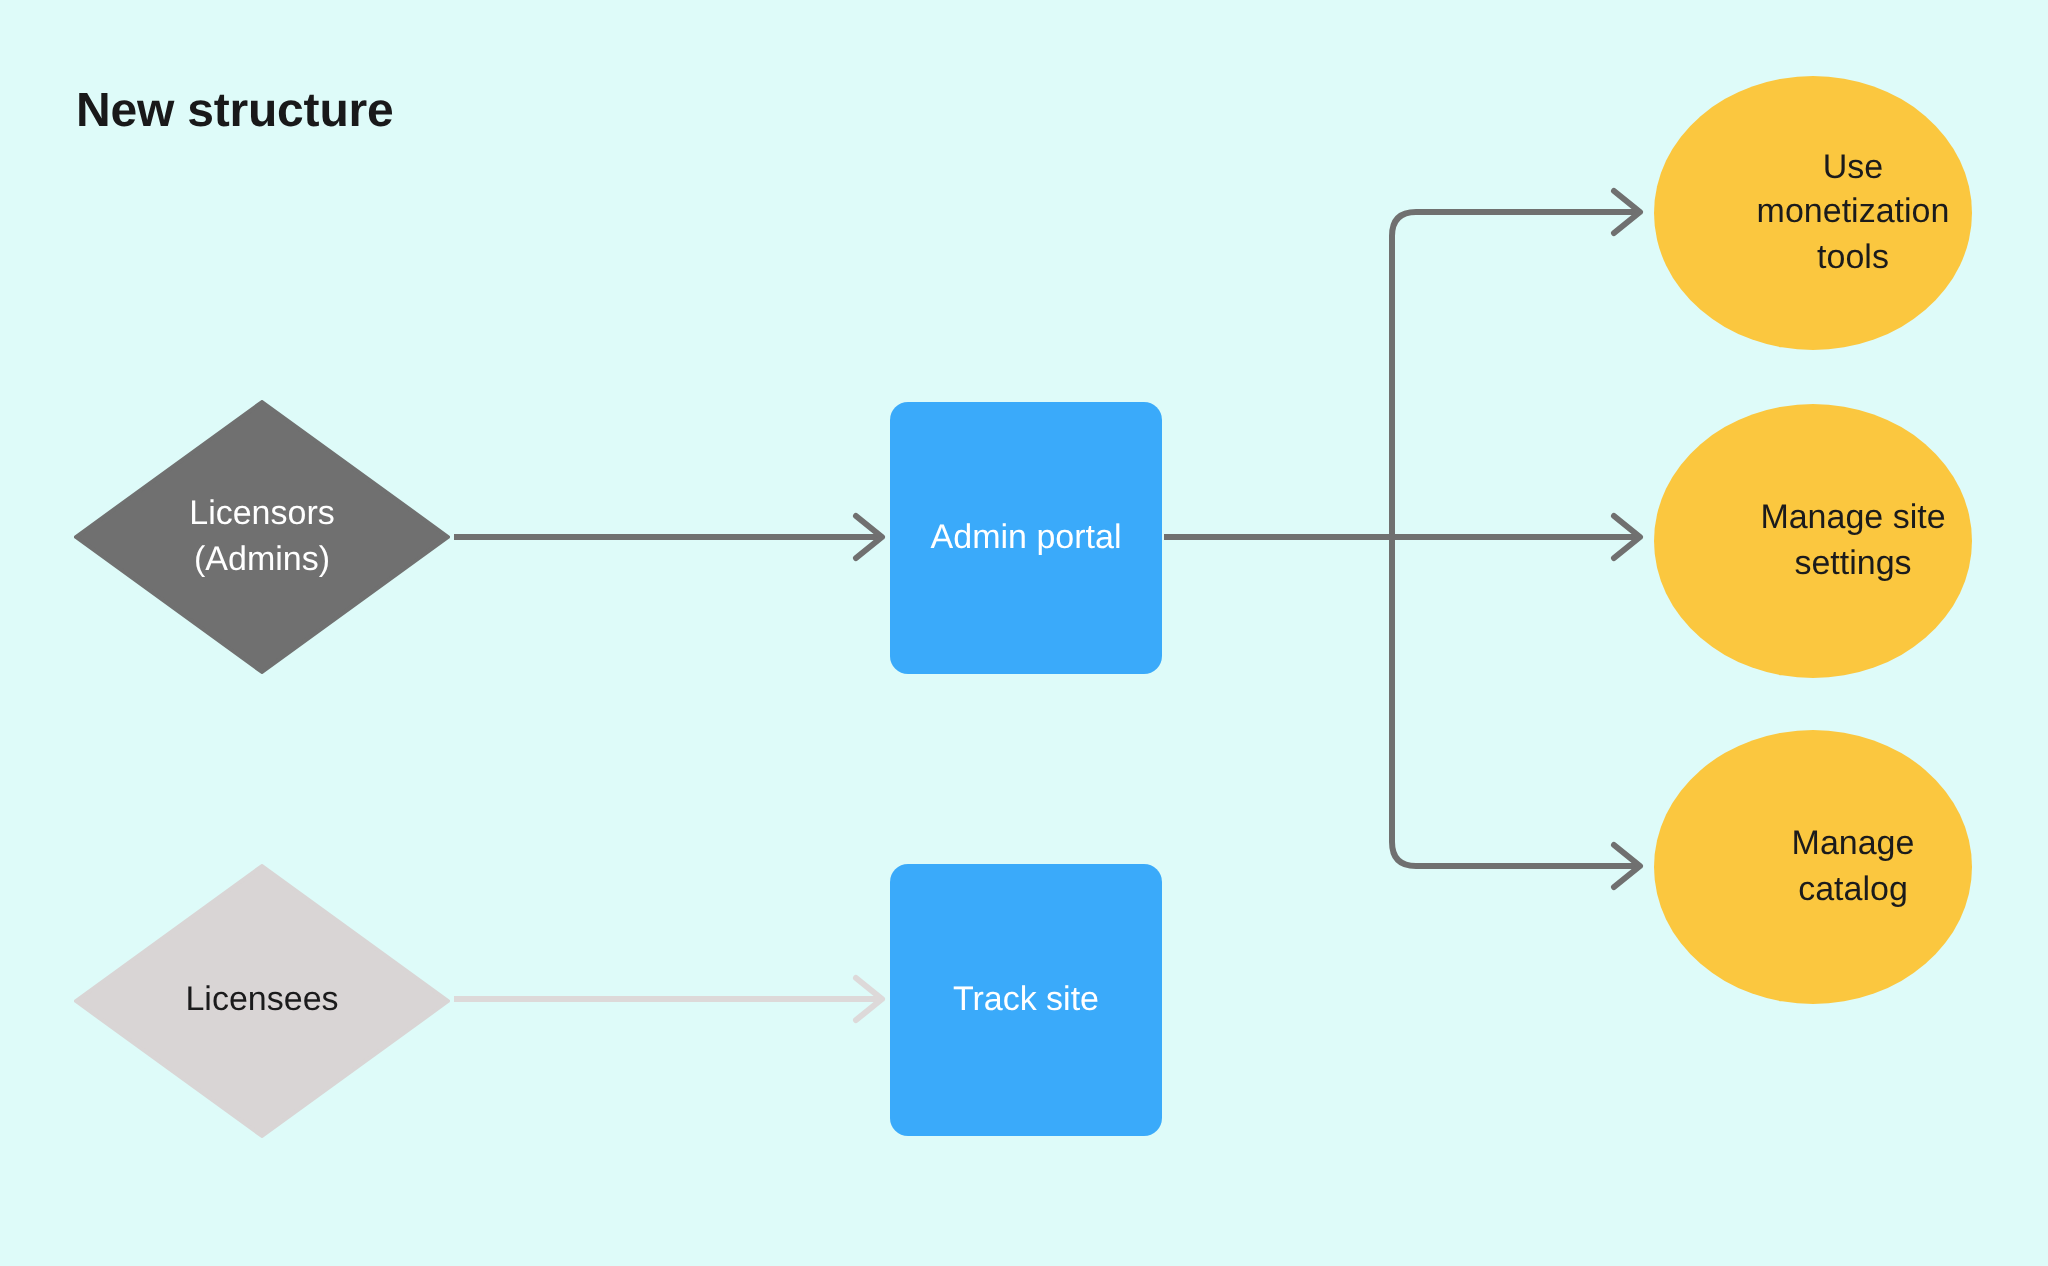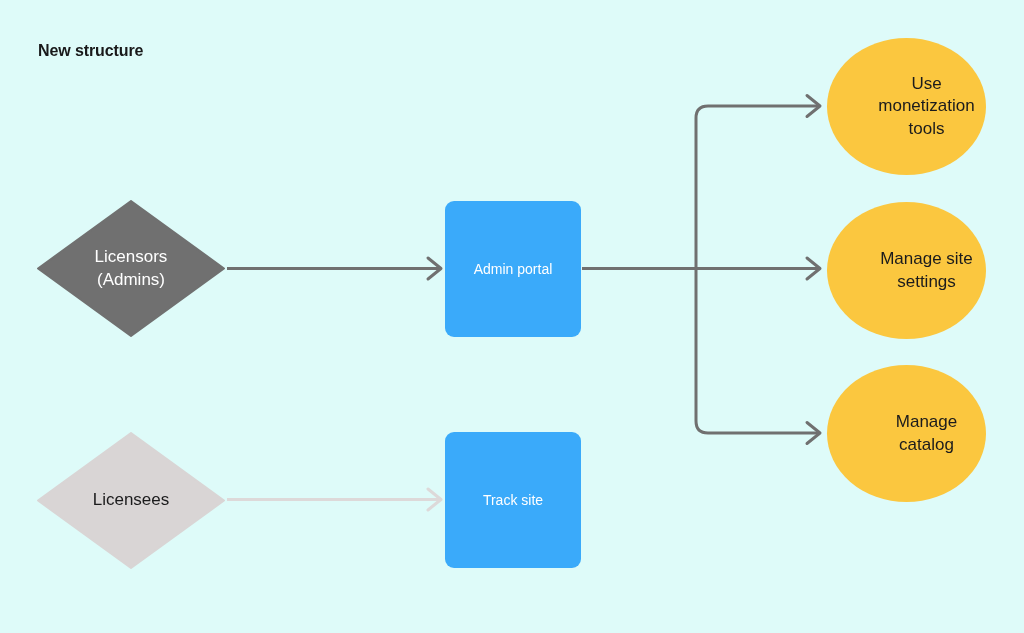--- a/index.html
+++ b/index.html
@@ -17,21 +17,21 @@
   #canvas {
     position: relative;
     width: 1024px;
     height: 633px;
     background: #defbf9;
   }
   #title {
     position: absolute;
     left: 38px;
     top: 42px;
-    font-size: 16px;
+    font-size: 24px;
     font-weight: bold;
     color: #19191a;
     letter-spacing: -0.1px;
     white-space: nowrap;
   }
   .edges {
     position: absolute;
     left: 0;
     top: 0;
     width: 1024px;
@@ -70,21 +70,21 @@
   .diamond-dark .node-label { color: #ffffff; }
   .diamond-light .node-label { color: #1b1b1c; }
   
   .process {
     width: 136px;
     height: 136px;
     background: #3aaafa;
     border-radius: 9px;
   }
   .process .node-label {
-    font-size: 14px;
+    font-size: 17px;
     color: #ffffff;
   }
   
   .ellipse {
     width: 159px;
     height: 137px;
     background: #fbc73f;
     border-radius: 50%;
   }
   .ellipse .node-label {

